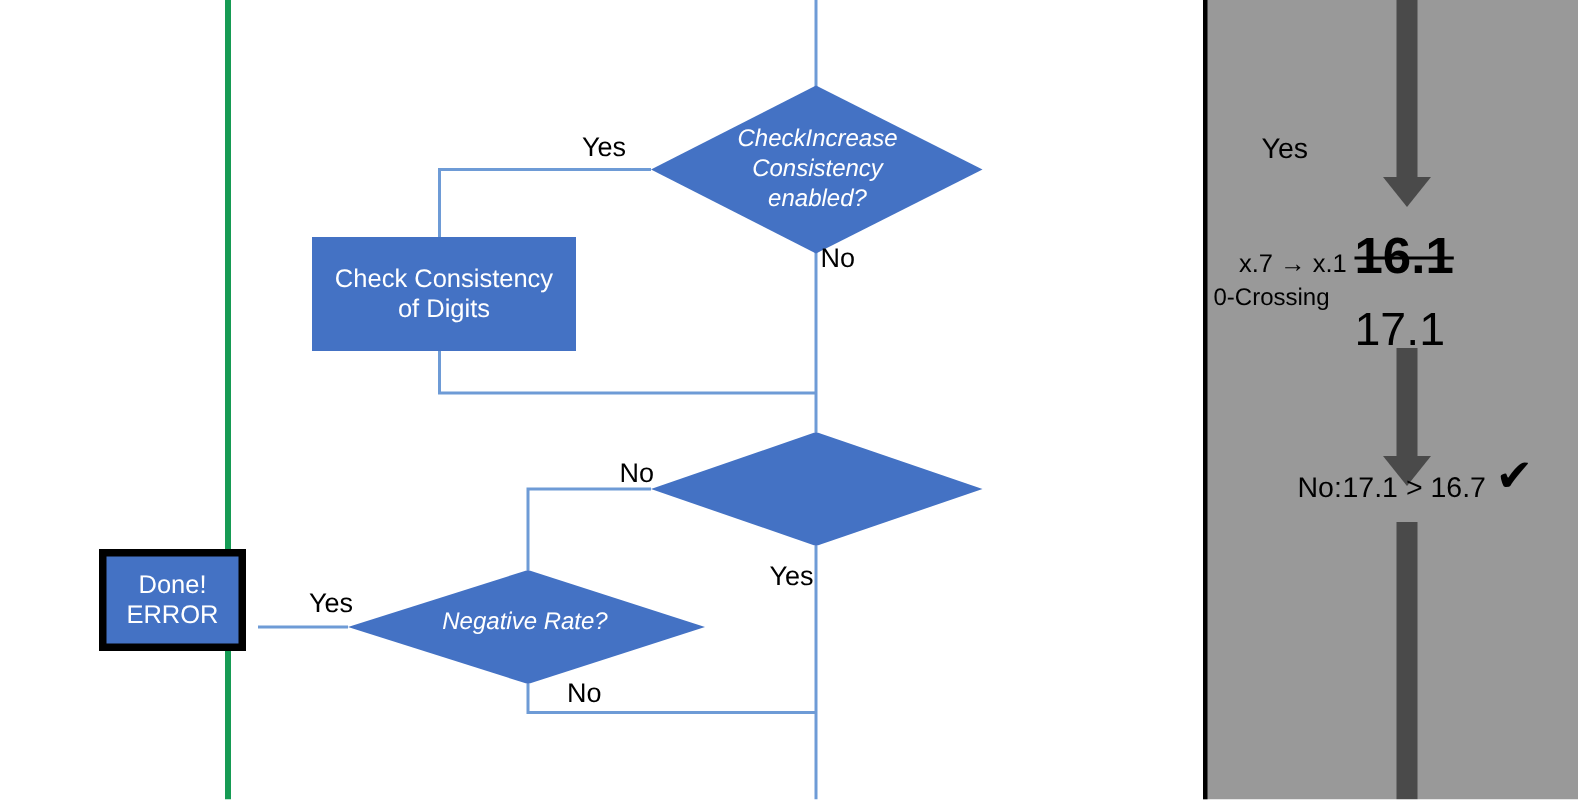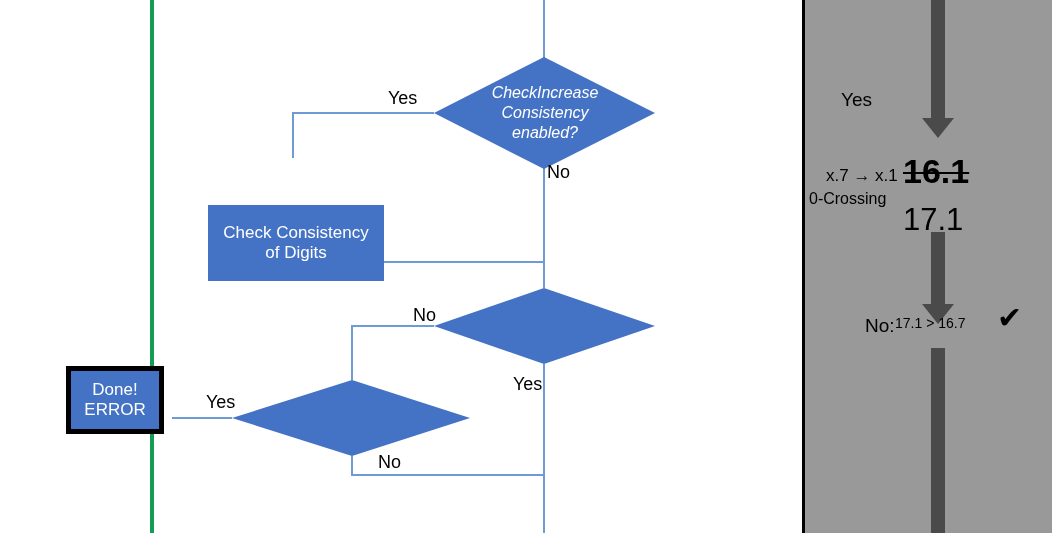--- a/index.html
+++ b/index.html
@@ -12,21 +12,21 @@
   }
   #stage{position:absolute;left:0;top:0;width:1052px;height:533px;overflow:hidden;background:#fff;}
 
   
   .flow-svg{position:absolute;left:0;top:0;width:802px;height:533px;}
 
   .node{position:absolute;display:flex;align-items:center;justify-content:center;text-align:center;color:#ffffff;line-height:1.18;}
 
   
   .rect-box{background:#4472C4;}
-  #check-consistency-box{left:208px;top:158px;width:176px;height:76px;font-size:17px;margin-top:47px;}
+  #check-consistency-box{left:208px;top:158px;width:176px;height:76px;font-size:17px;}
   #done-error-box{left:66px;top:366px;width:98px;height:68px;font-size:17px;background:#4472C4;border:5px solid #000000;box-sizing:border-box;}
 
   
   .diamond-label{position:absolute;display:flex;align-items:center;justify-content:center;text-align:center;color:#ffffff;font-size:16px;line-height:1.25;pointer-events:none;font-style:italic;}
   #dl-checkincrease{left:470px;top:82px;width:150px;height:62px;}
   #dl-negrateallowed{left:470px;top:305px;width:150px;height:42px;}
   #dl-negrate{left:275px;top:403px;width:150px;height:24px;}
 
   
   .edge-label{position:absolute;color:#000000;font-size:18px;white-space:nowrap;}
@@ -40,21 +40,21 @@
   
   #right-panel{position:absolute;left:802px;top:0;width:250px;height:533px;background:#999999;border-left:3px solid #000000;box-sizing:border-box;}
   .panel-svg{position:absolute;left:0;top:0;width:247px;height:533px;}
   .panel-text{position:absolute;color:#000000;white-space:nowrap;}
   #p-yes{left:36px;top:89px;font-size:19px;}
   #p-rule1{left:21px;top:166px;font-size:17px;}
   #p-rule2{left:4px;top:190px;font-size:16px;}
   #p-val1{left:98px;top:152px;font-size:34px;text-decoration:line-through;text-decoration-thickness:2px;font-weight:bold;}
   #p-val2{left:98px;top:202px;font-size:31px;}
   #p-no{left:36px;top:315px;font-size:19px;margin-left:24px;}
-  #p-compare{left:90px;top:315px;font-size:14px;}
+  #p-compare{left:90px;top:315px;font-size:19px;}
   #p-check{left:192px;top:303px;font-size:30px;line-height:1;}
 </style>
 </head>
 <body>
 
 <div id="stage">
 
   <svg class="flow-svg" viewBox="0 0 802 533">
 
     <line x1="152" y1="0" x2="152" y2="533" stroke="#169B54" stroke-width="4"></line>
@@ -98,20 +98,23 @@
 
   <div class="diamond-label" id="dl-checkincrease">
     <span>
       <span>CheckIncrease</span><br>
       <span>Consistency</span><br>
       <span>enabled?</span>
     </span>
   </div>
 
 
+  <div class="diamond-label" id="dl-negrate">
+    <span>Negative Rate?</span>
+  </div>
 
   <div class="edge-label" id="lbl-yes-top">Yes</div>
   <div class="edge-label" id="lbl-no-top">No</div>
   <div class="edge-label" id="lbl-no-negrateallowed">No</div>
   <div class="edge-label" id="lbl-yes-negrateallowed">Yes</div>
   <div class="edge-label" id="lbl-yes-done">Yes</div>
   <div class="edge-label" id="lbl-no-negrate">No</div>
 
   <div id="right-panel">
 

